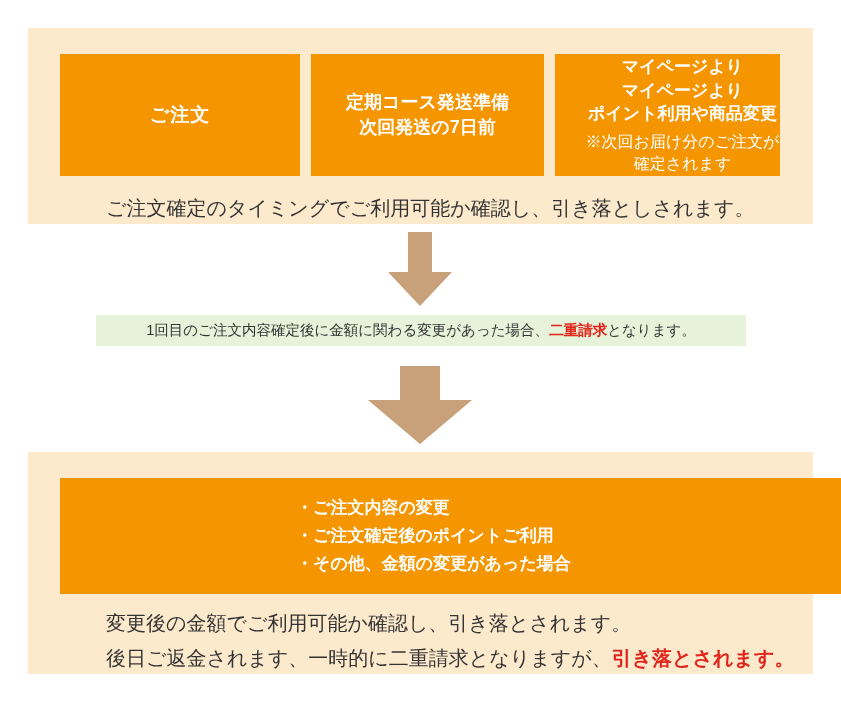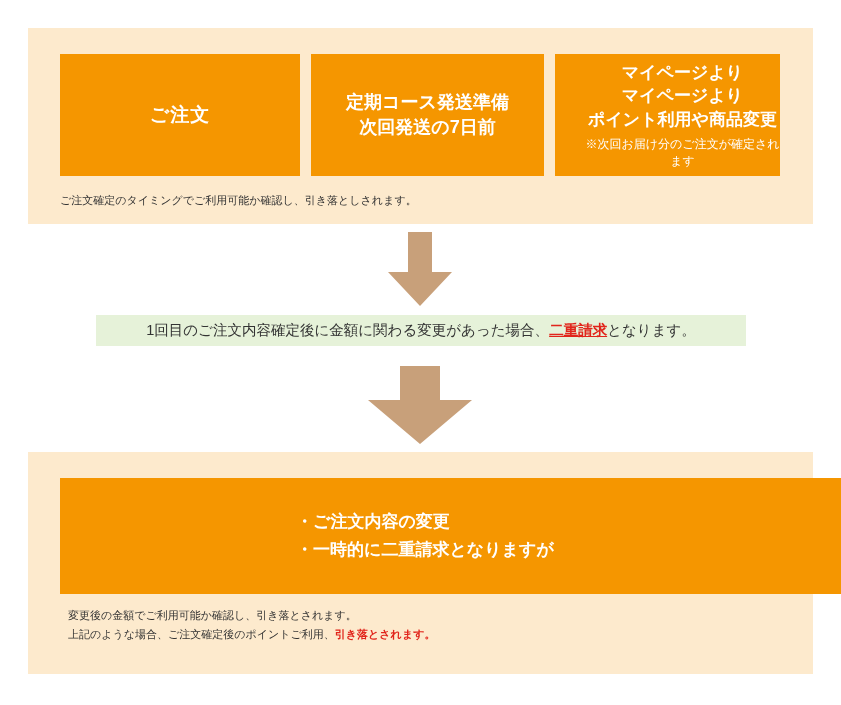--- a/index.html
+++ b/index.html
@@ -74,40 +74,41 @@
   #step-mypage {
     width: 225px;
     font-size: 17px;
     font-weight: bold;
     padding-left: 30px;
   }
   .step-line {
     display: block;
   }
   .step-note {
-    font-size: 12px;
+    font-size: 16px;
     font-weight: normal;
     margin-top: 5px;
     letter-spacing: 0;
   }
 
   
   .panel-caption {
     position: absolute;
-    font-size: 11px;
+    font-size: 20px;
     color: #333333;
     line-height: 1.75;
     white-space: nowrap;
+    margin-left: 46px;
   }
   #top-caption {
     left: 32px;
     top: 163px;
   }
   #bottom-caption {
-    left: 40px;
+    left: 32px;
     top: 154px;
   }
 
   
   #green-callout {
     position: absolute;
     left: 96px;
     top: 315px;
     width: 650px;
     height: 31px;
@@ -115,21 +116,20 @@
     display: flex;
     align-items: center;
     justify-content: center;
     font-size: 14.5px;
     color: #333333;
     white-space: nowrap;
   }
   .emph-red {
     color: #e1251b;
     font-weight: bold;
-    text-decoration: underline;
   }
   .emph-red-plain {
     color: #e1251b;
     font-weight: bold;
   }
 
   
   .arrow {
     position: absolute;
   }
@@ -217,22 +217,23 @@
   <div class="arrow" id="arrow-lower">
     <svg width="116" height="78" viewBox="0 0 116 78" xmlns="http://www.w3.org/2000/svg">
       <polygon points="38,0 78,0 78,34 110,34 58,78 6,34 38,34" fill="#c8a07a"></polygon>
     </svg>
   </div>
 
   <div class="panel" id="panel-bottom">
 
     <div id="bottom-orange">
       <div class="bullet-line">・ご注文内容の変更</div>
-      <div class="bullet-line">・一時的に二重請求となりますが</div>
+      <div class="bullet-line">・ご注文確定後のポイントご利用</div>
+      <div class="bullet-line">・その他、金額の変更があった場合</div>
     </div>
 
     <div class="panel-caption" id="bottom-caption">
       <div>変更後の金額でご利用可能か確認し、引き落とされます。</div>
-      <div><span>上記のような場合、ご注文確定後のポイントご利用、</span><span class="emph-red-plain">引き落とされます。</span></div>
+      <div><span>後日ご返金されます、一時的に二重請求となりますが、</span><span class="emph-red-plain">引き落とされます。</span></div>
     </div>
   </div>
 
 </div>
 
 </body></html>

